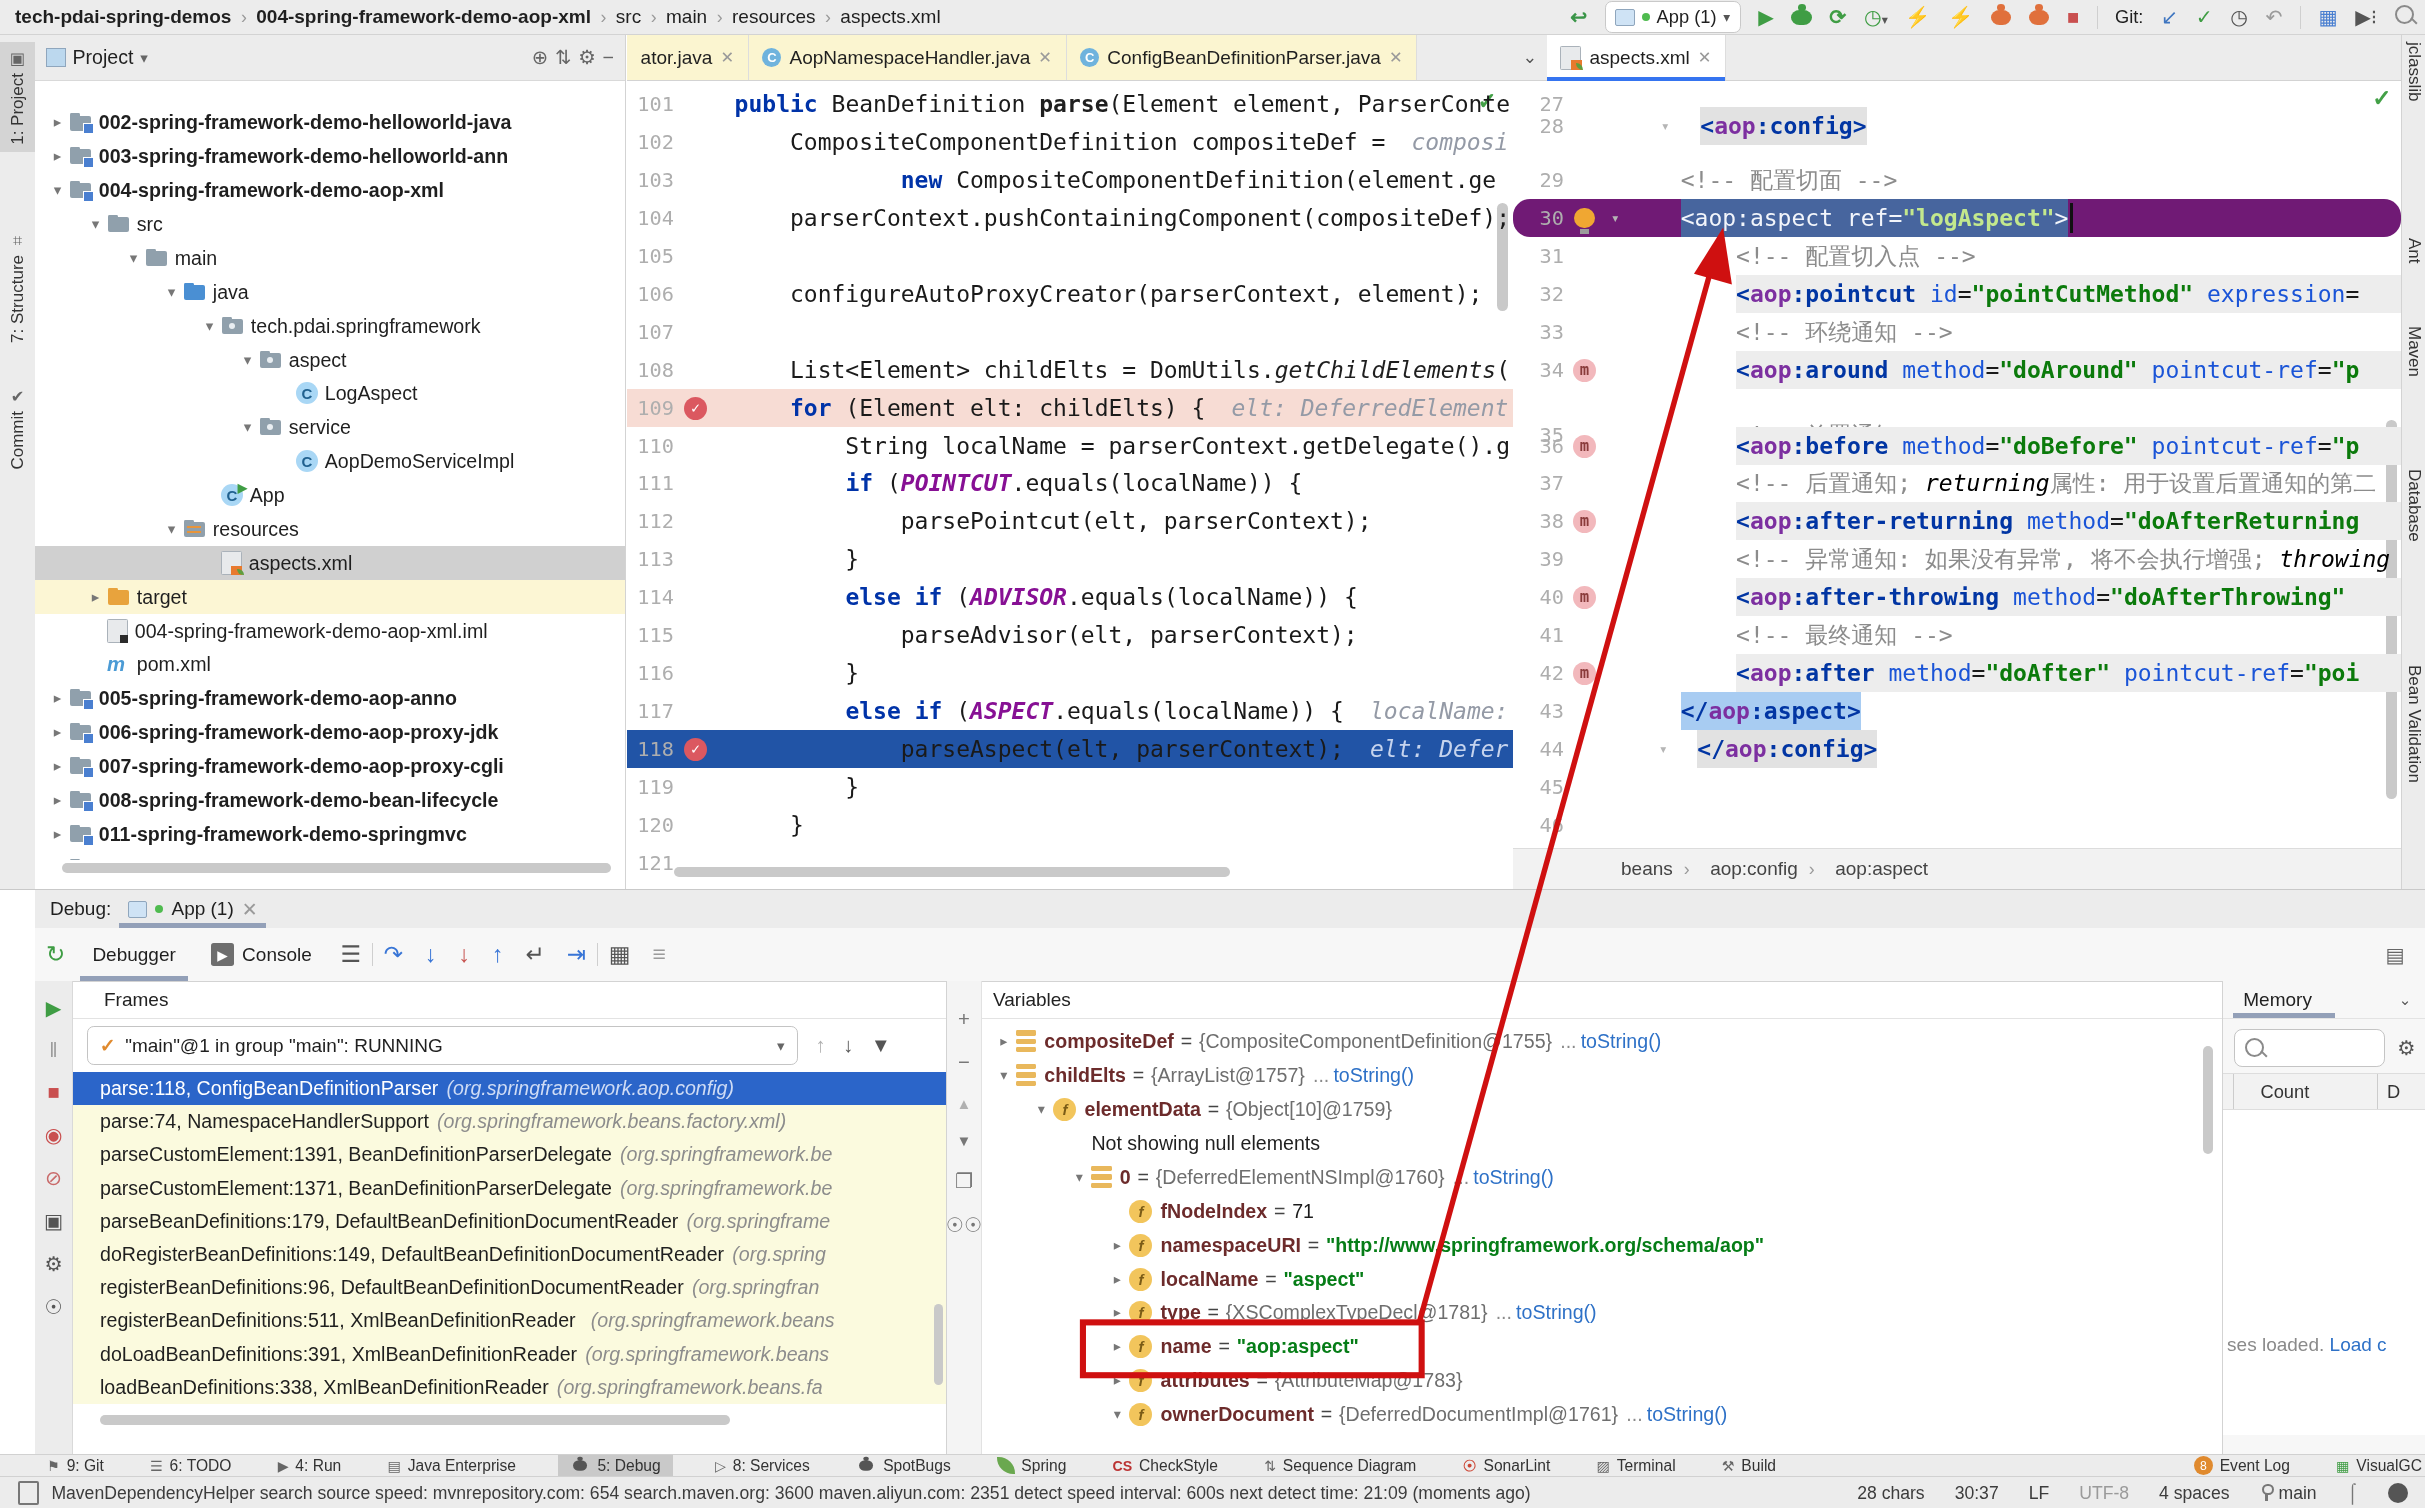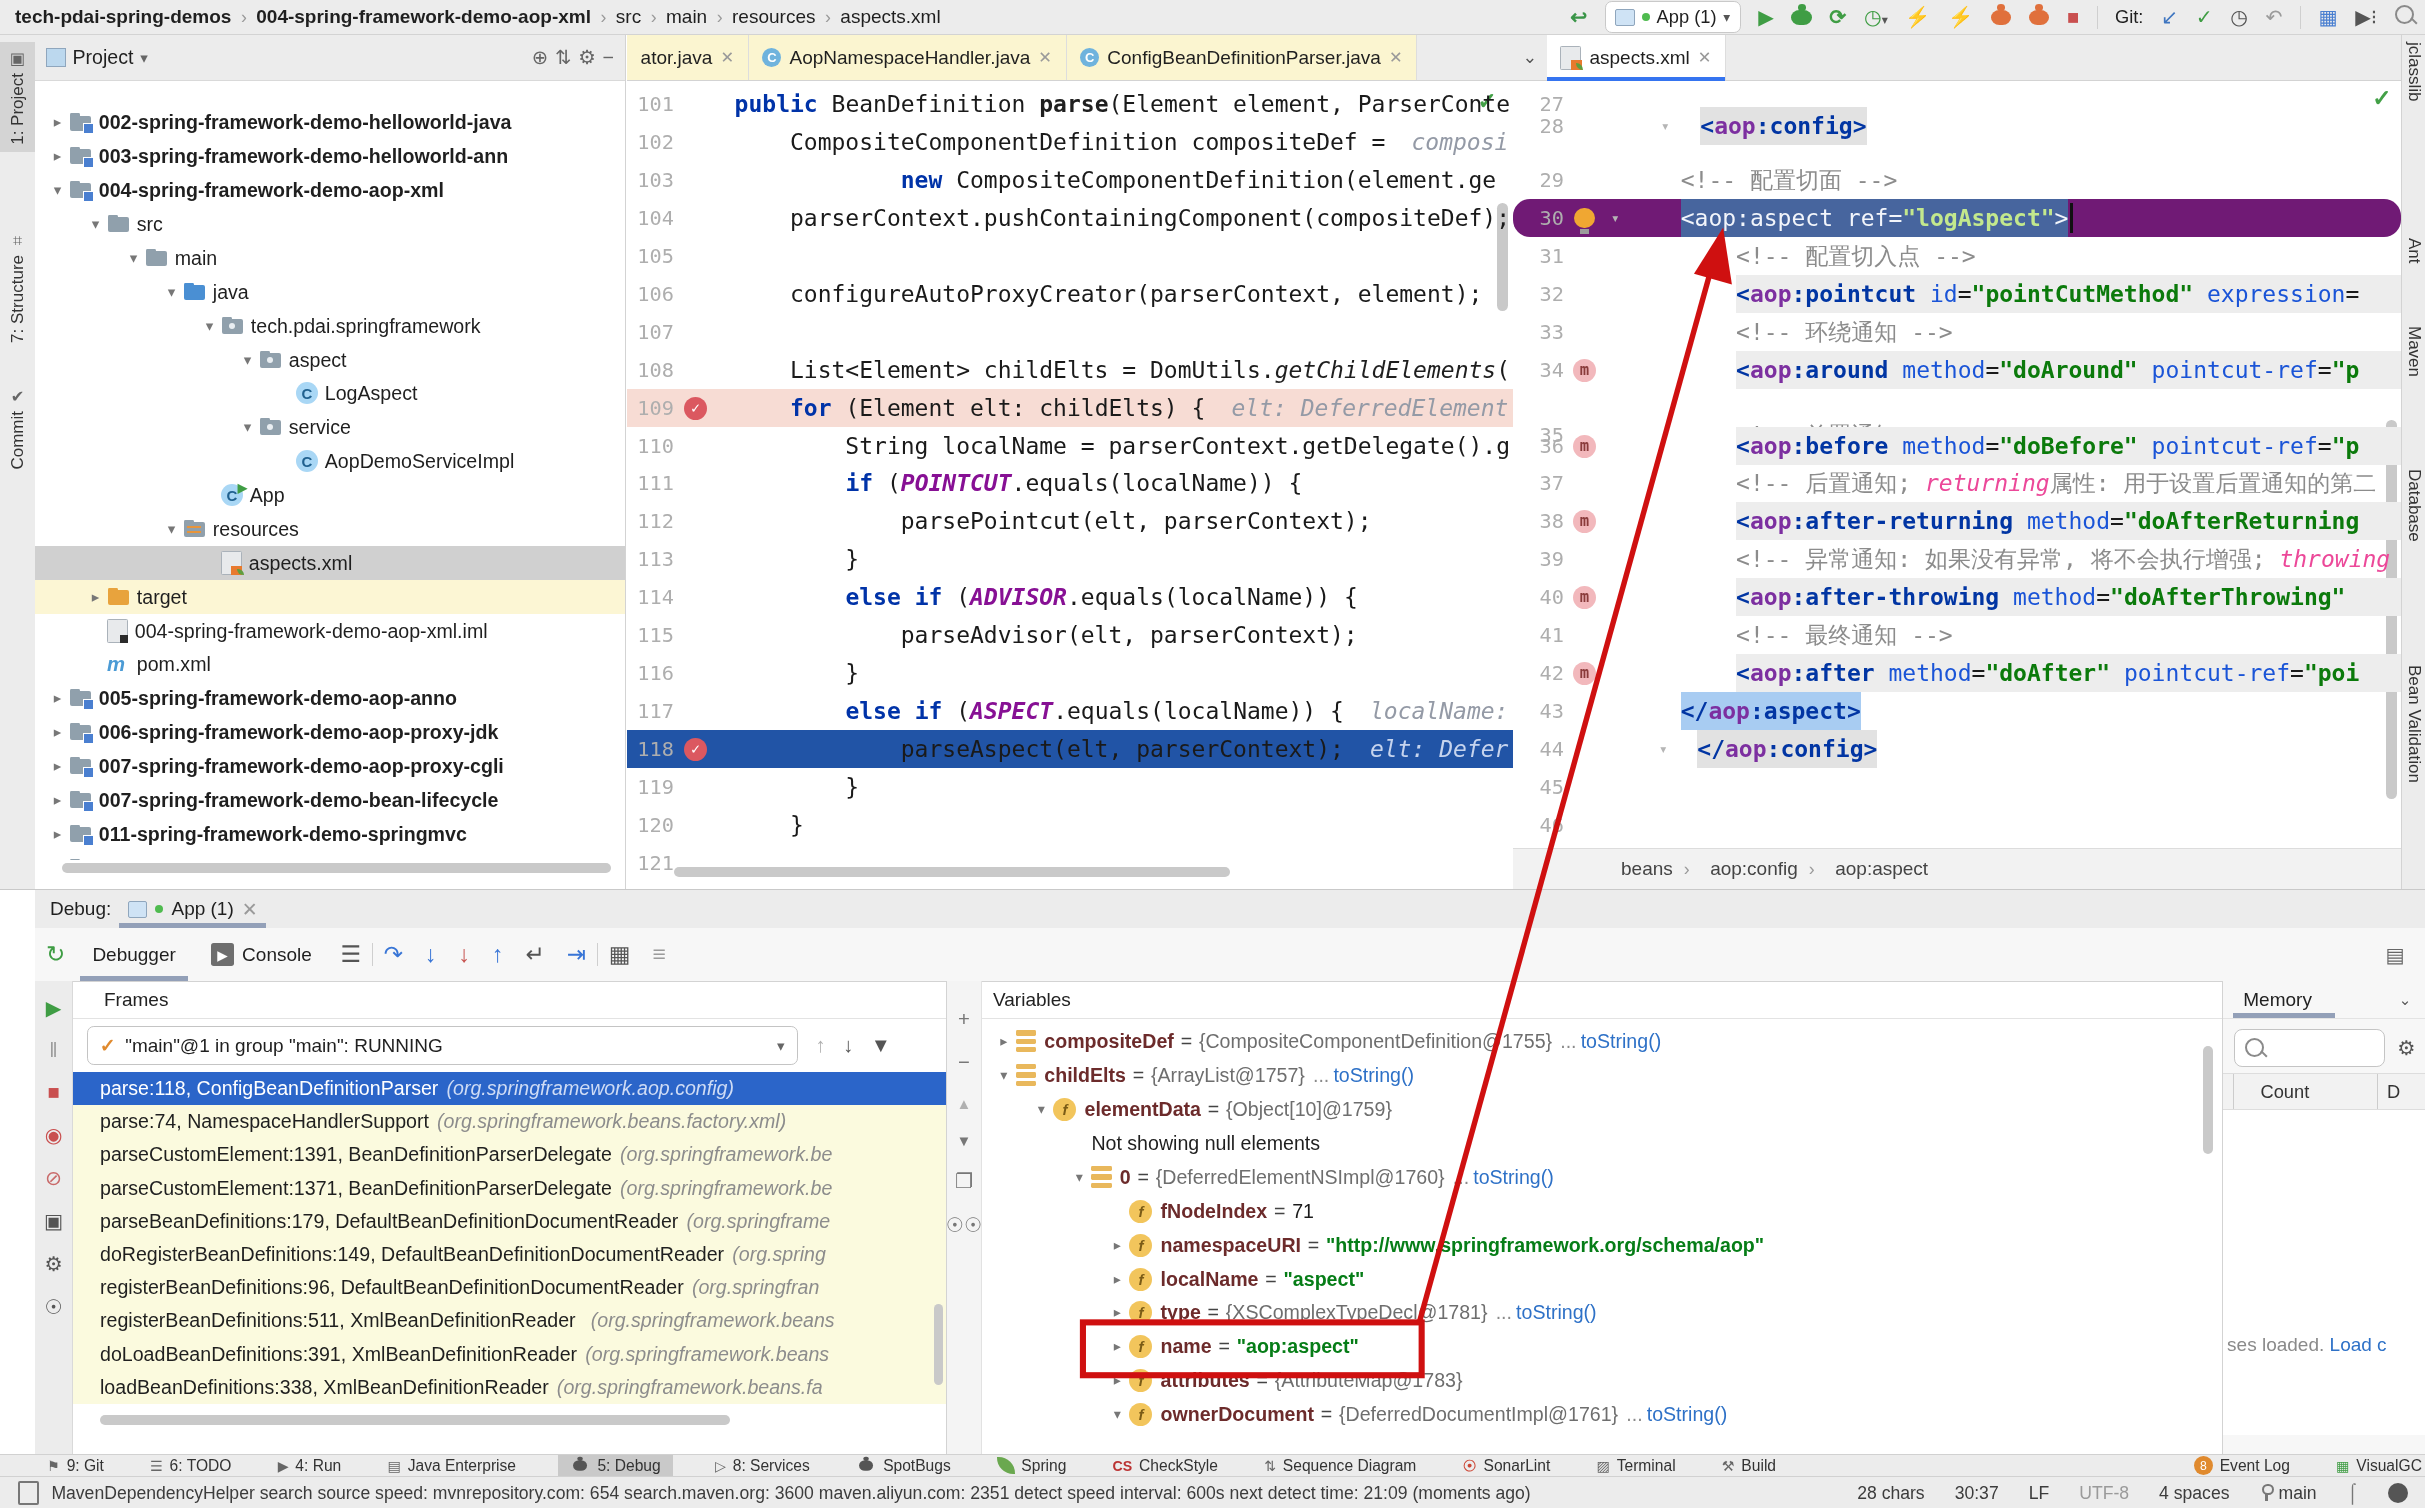--- a/index.html
+++ b/index.html
@@ -89,21 +89,21 @@
   .bg-exec{background:#2154a6;color:#fff;}
   .bg-cur{background:#701a75;border-radius:17px;}
   .kw{color:#0033a8;font-weight:bold;}
   .pl{color:#1a1a1a;}
   .decl{font-weight:bold;}
   .it{font-style:italic;}
   .const{color:#871094;font-weight:bold;font-style:italic;}
   .hint{color:#949aa6;font-style:italic;margin-left:12.2px;}
   .bg-exec .hint{color:#c6d4ee;}
   .cmt{color:#8c8c8c;}
-  .cmti{color:#ec4899;font-style:italic;}
+  .cmti{color:#000000;font-style:italic;}
   .tag{color:#0135a3;font-weight:600;}
   .tagp{color:#7c2fa0;font-weight:600;}
   .attr{color:#1a54d7;}
   .str{color:#0b7a0b;font-weight:600;}
   .boxgrey{background:#ededed;flex:1;display:inline-flex;align-items:center;height:100%;}
   .boxword{background:#e2e2e2;display:inline-flex;align-items:center;height:100%;}
   .boxclose{background:#a8ccf2;display:inline-flex;align-items:center;height:100%;}
   .boxsel{background:#47659e;display:inline-flex;align-items:center;height:100%;}
   .boxsel .tag,.boxsel .tagp,.boxsel .pl,.boxsel .attr{color:#f2f5fb;}
   .boxsel .str{color:#c3e88d;}
@@ -452,21 +452,21 @@
           </span>
           <span class="lbl" style="font-weight: bold;">007-spring-framework-demo-aop-proxy-cgli</span>
         </div>
         <div class="trow" style="top: 702px; padding-left: 11px;">
           <span class="arr">▸</span>
           <span class="fold-ic">
             <span class="tab"></span>
             <span class="body"></span>
             <span class="mod"></span>
           </span>
-          <span class="lbl" style="font-weight: bold;">007-spring-framework-demo-bean-lifecycle</span>
+          <span class="lbl" style="font-weight: bold;">008-spring-framework-demo-bean-lifecycle</span>
         </div>
         <div class="trow" style="top: 736px; padding-left: 11px;">
           <span class="arr">▸</span>
           <span class="fold-ic">
             <span class="tab"></span>
             <span class="body"></span>
             <span class="mod"></span>
           </span>
           <span class="lbl" style="font-weight: bold;">011-spring-framework-demo-springmvc</span>
         </div>

